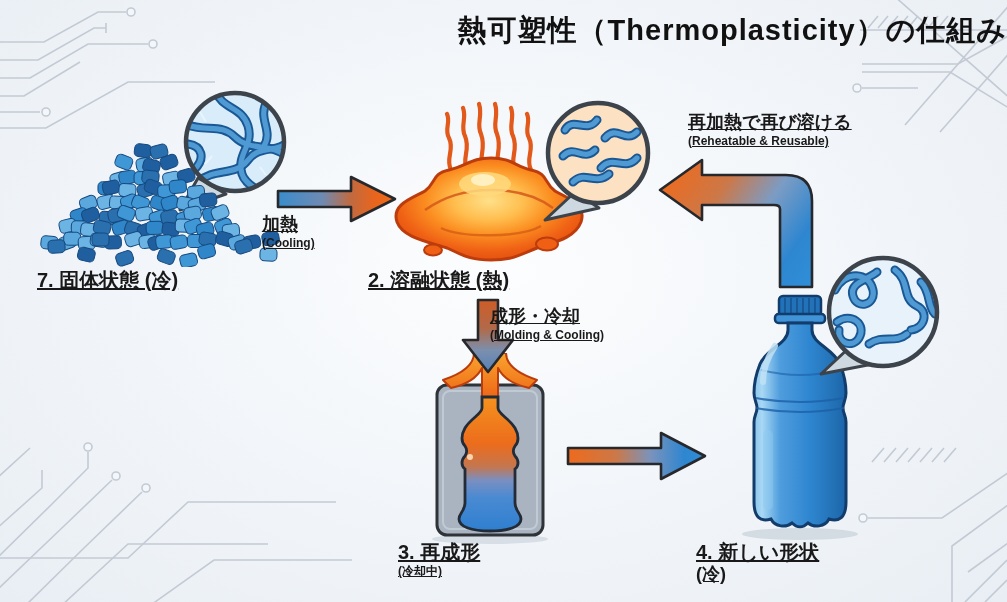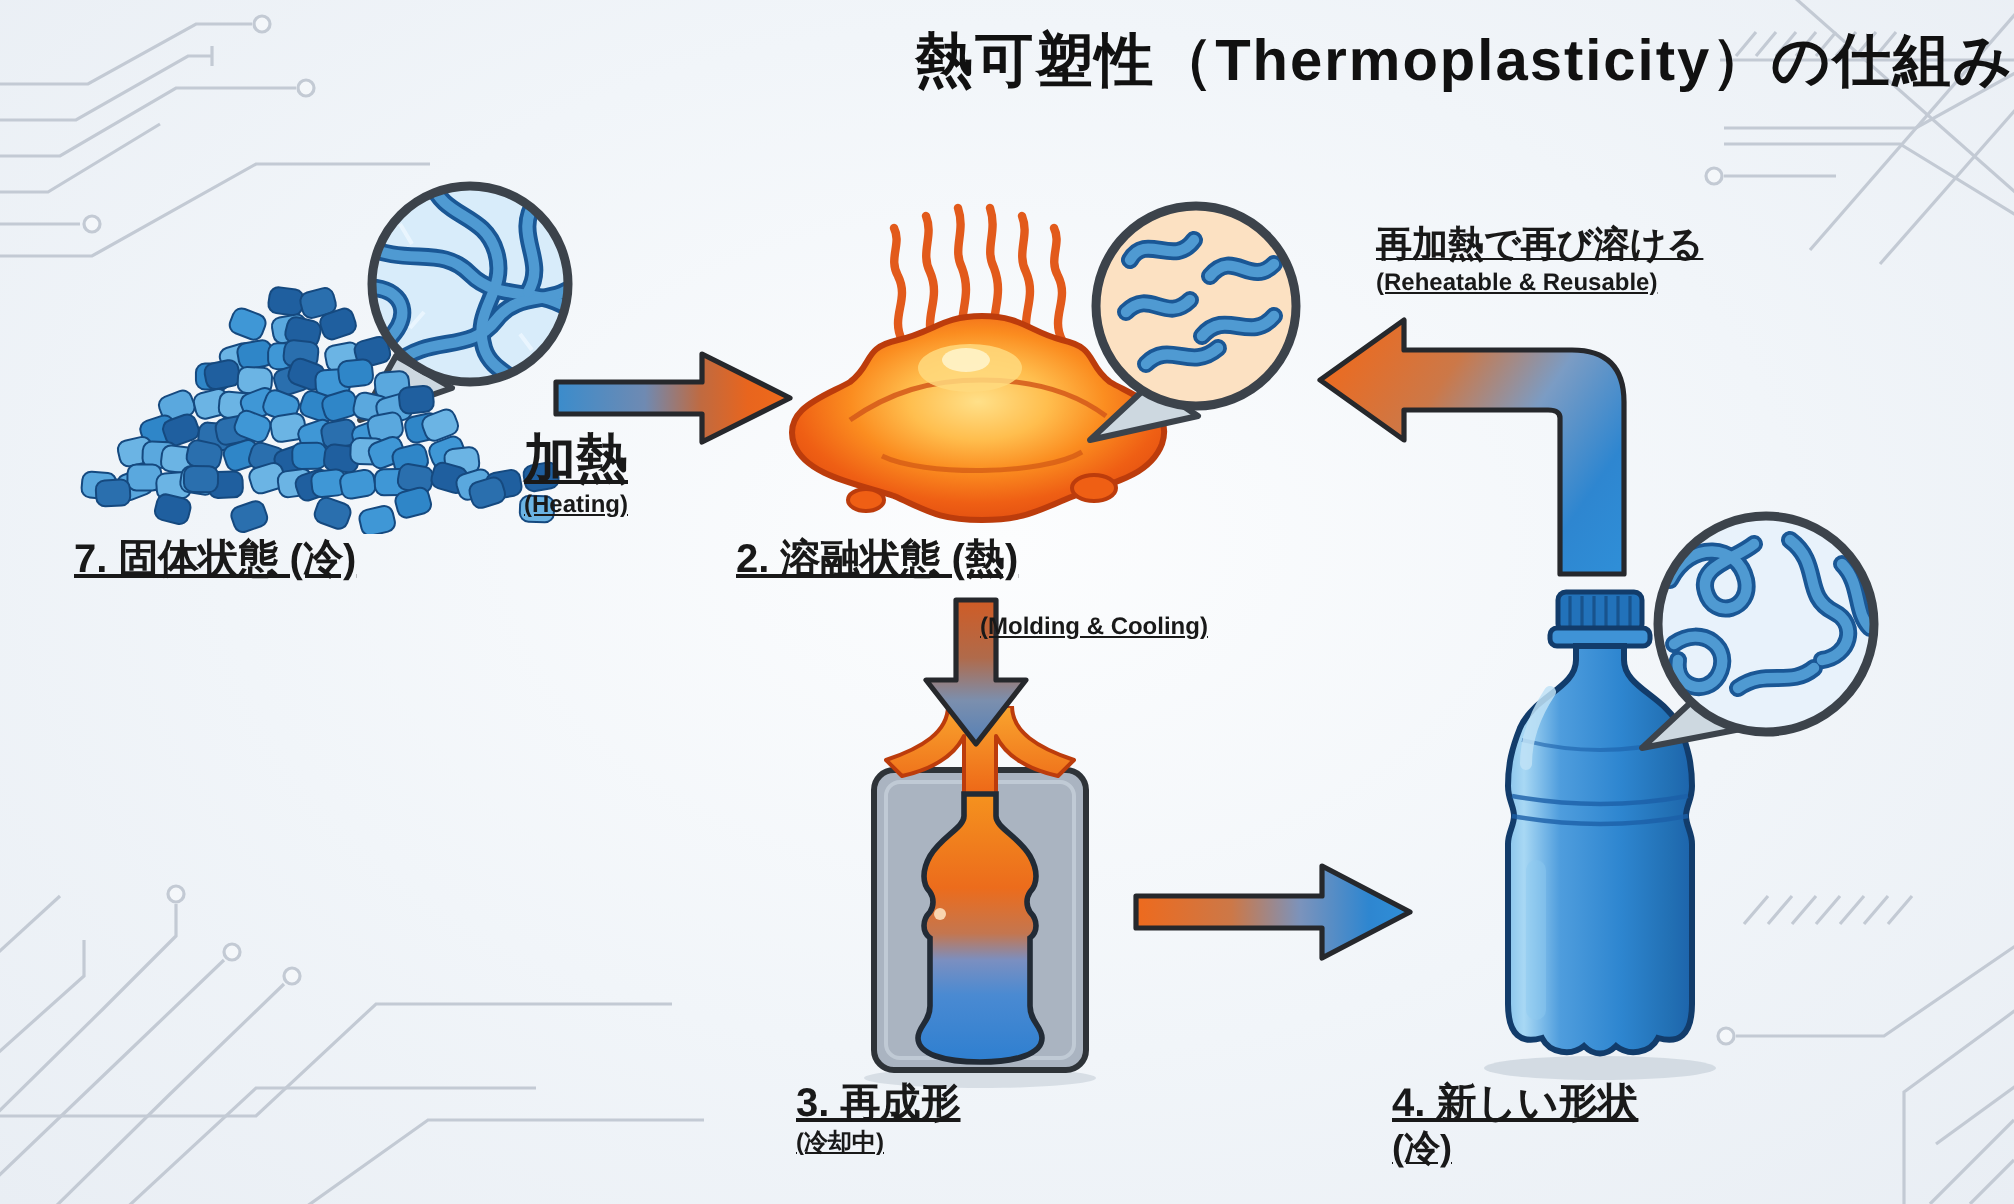--- a/index.html
+++ b/index.html
@@ -9,21 +9,21 @@
     font-family:"Liberation Sans","DejaVu Sans",sans-serif;
   }
   .abs{position:absolute;}
   .z0{z-index:0}.z1{z-index:1}.z2{z-index:2}
   .title{
     position:absolute;top:11px;left:0;width:100%;text-align:right;
     font-size:29px;font-weight:800;color:#111;letter-spacing:1px;z-index:3;
   }
   .lbl{position:absolute;color:#191919;font-weight:700;line-height:1.2;z-index:3;text-decoration:underline;}
   .step{font-size:20px;}
-  .trans .jp{font-size:26px;}
+  .trans .jp{font-size:18px;}
   .trans .en{font-size:12px;}
   .circuit{stroke:#c3cad4;stroke-width:1.6;fill:none;}
   .circuit-dot{fill:#f4f7fa;stroke:#c3cad4;stroke-width:1.6;}
   .chain-o{stroke:#1a5795;stroke-width:9;fill:none;stroke-linecap:round;}
   .chain-i{stroke:#4f9ad2;stroke-width:5.2;fill:none;stroke-linecap:round;}
   .rim{fill:none;stroke:#3c434b;stroke-width:4.5;}
   .tail{fill:#cdd8e0;stroke:#3c434b;stroke-width:3;stroke-linejoin:round;}
   .wave{stroke:#e25a1b;stroke-width:4.2;fill:none;stroke-linecap:round;}
   .arrow{stroke:#26282c;stroke-width:2.6;stroke-linejoin:round;}
 </style>
@@ -351,26 +351,27 @@
         <path class="chain-i" d="M186,32 C196,42 192,56 200,64"></path>
       </g>
       <circle class="rim" cx="148" cy="62" r="54"></circle>
     </g>
   </svg>
 
   <div class="lbl step" style="left:37px;top:268px;width:240px">7. 固体状態 (冷)</div>
 
   <div class="lbl trans" style="left:262px;top:214px;width:125px">
     <div class="jp">加熱</div>
-    <div class="en">(Heating)</div>
+    <div class="en">(Cooling)</div>
   </div>
 
   <div class="lbl step" style="left:368px;top:268px;width:240px">2. 溶融状態 (熱)</div>
 
   <div class="lbl trans" style="left:490px;top:306px;width:190px">
+    <div class="jp">成形・冷却</div>
     <div class="en">(Molding &amp; Cooling)</div>
   </div>
 
   <div class="lbl step" style="left:398px;top:540px;width:180px">
     <div>3. 再成形</div>
     <div style="font-size:12px">(冷却中)</div>
   </div>
 
 
   <div class="lbl step" style="left:696px;top:540px;width:220px">

